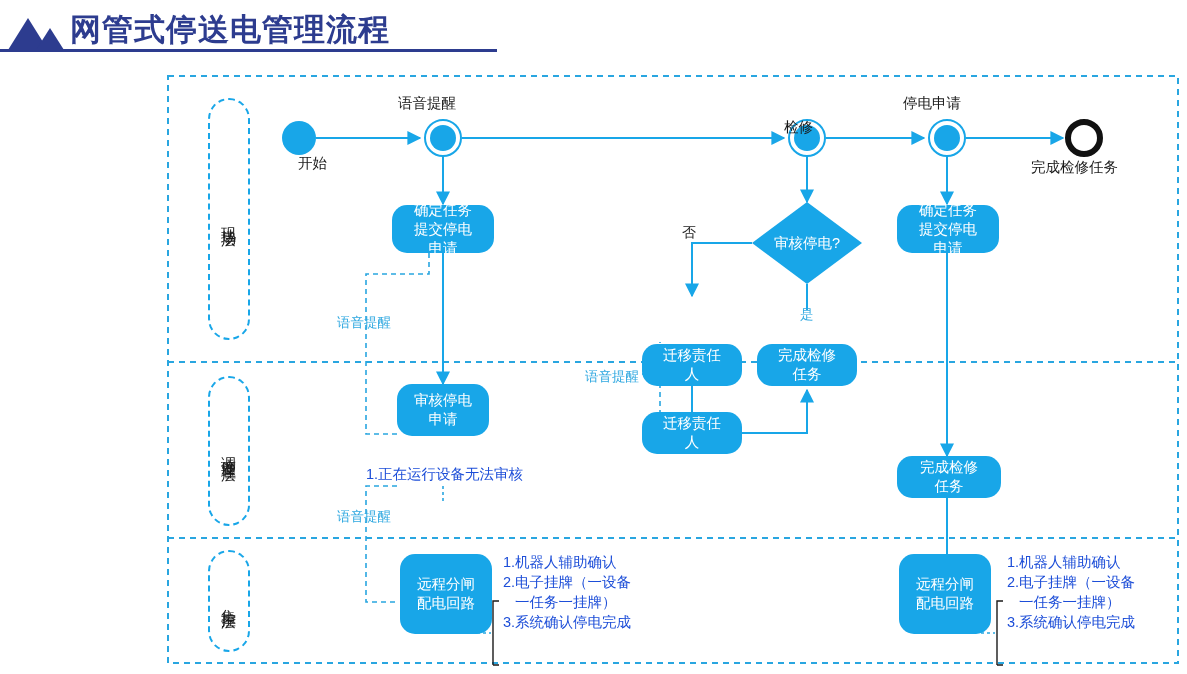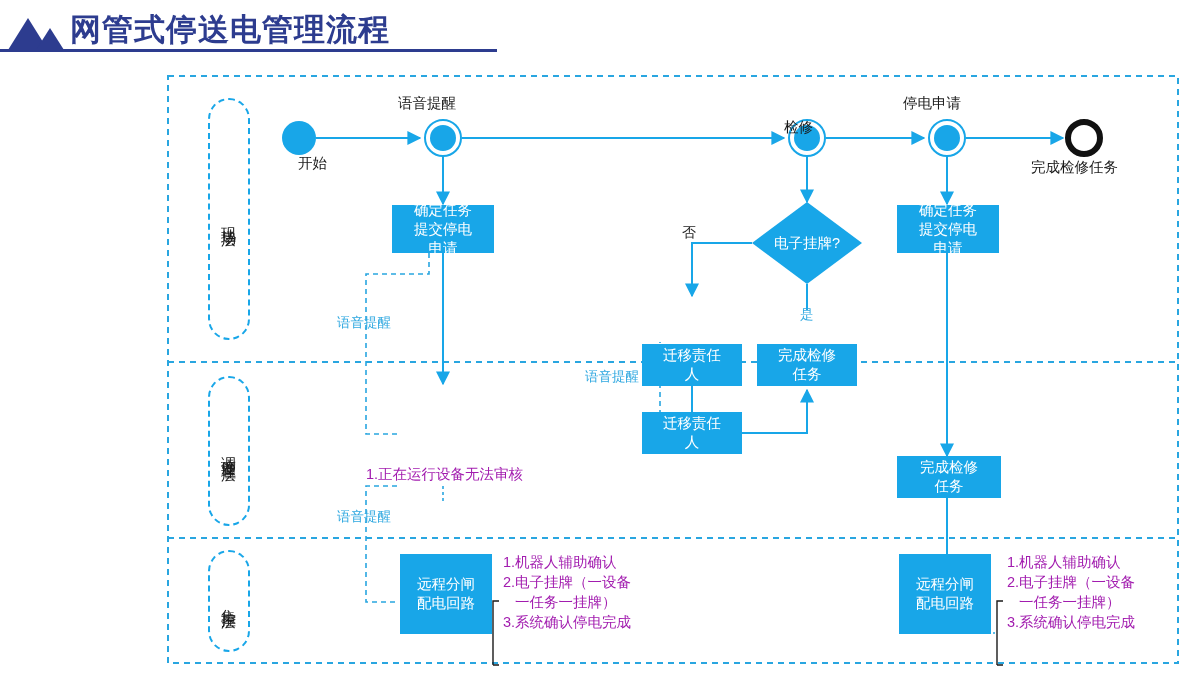--- a/index.html
+++ b/index.html
@@ -33,38 +33,38 @@
     font-size:15px;color:#1a1a1a;line-height:21px;
     writing-mode:vertical-rl;text-orientation:upright;
     letter-spacing:3px;font-weight:500;
   }
 
   
   .pbox{
     position:absolute;background:#18a6e8;color:#ffffff;
     display:flex;align-items:center;justify-content:center;
     text-align:center;font-size:14.5px;line-height:19px;
-    box-sizing:border-box;padding:2px 16px;
+    box-sizing:border-box;padding:2px 16px;border-radius:15px;
   }
 
   
   .caption{
     position:absolute;font-size:14.5px;color:#1a1a1a;
     white-space:nowrap;line-height:18px;
   }
   .edge-label{
     position:absolute;font-size:13.5px;color:#2fa8e0;
     white-space:nowrap;line-height:17px;
   }
   .edge-label-dark{
     position:absolute;font-size:14px;color:#1a1a1a;
     white-space:nowrap;line-height:17px;
   }
   .note{
-    position:absolute;font-size:14.5px;color:#a21caf;
+    position:absolute;font-size:14.5px;color:#1d4ed8;
     line-height:20px;white-space:pre;
   }
   .diamond-text{
     position:absolute;color:#ffffff;font-size:14.5px;
     white-space:nowrap;text-align:center;line-height:18px;
   }
 </style>
 </head>
 <body>
 
@@ -165,28 +165,30 @@
   <div class="caption" style="left:784px;top:42px;margin-top:24px;">检修</div>
   <div class="caption" style="left:903px;top:42px;">停电申请</div>
   <div class="caption" style="left:1031px;top:106px;">完成检修任务</div>
 
   <div class="pbox" style="left:392px;top:153px;width:102px;height:48px;white-space:pre-line;">确定任务
 提交停电申请</div>
 
   <div class="pbox" style="left:897px;top:153px;width:102px;height:48px;white-space:pre-line;">确定任务
 提交停电申请</div>
 
-  <div class="diamond-text" style="left:752px;top:182px;width:110px;">电子挂牌?</div>
+  <div class="diamond-text" style="left:752px;top:182px;width:110px;">审核停电?</div>
 
   <div class="pbox" style="left:642px;top:292px;width:100px;height:42px;">迁移责任人</div>
 
   <div class="pbox" style="left:757px;top:292px;width:100px;height:42px;">完成检修任务</div>
 
   <div class="pbox" style="left:642px;top:360px;width:100px;height:42px;">迁移责任人</div>
 
+  <div class="pbox" style="left:397px;top:332px;width:92px;height:52px;white-space:pre-line;">审核停电
+申请</div>
 
   <div class="pbox" style="left:897px;top:404px;width:104px;height:42px;">完成检修任务</div>
 
   <div class="pbox" style="left:400px;top:502px;width:92px;height:80px;white-space:pre-line;">远程分闸
 配电回路</div>
 
   <div class="pbox" style="left:899px;top:502px;width:92px;height:80px;white-space:pre-line;">远程分闸
 配电回路</div>
 
   <div class="edge-label" style="left:337px;top:262px;">语音提醒</div>

